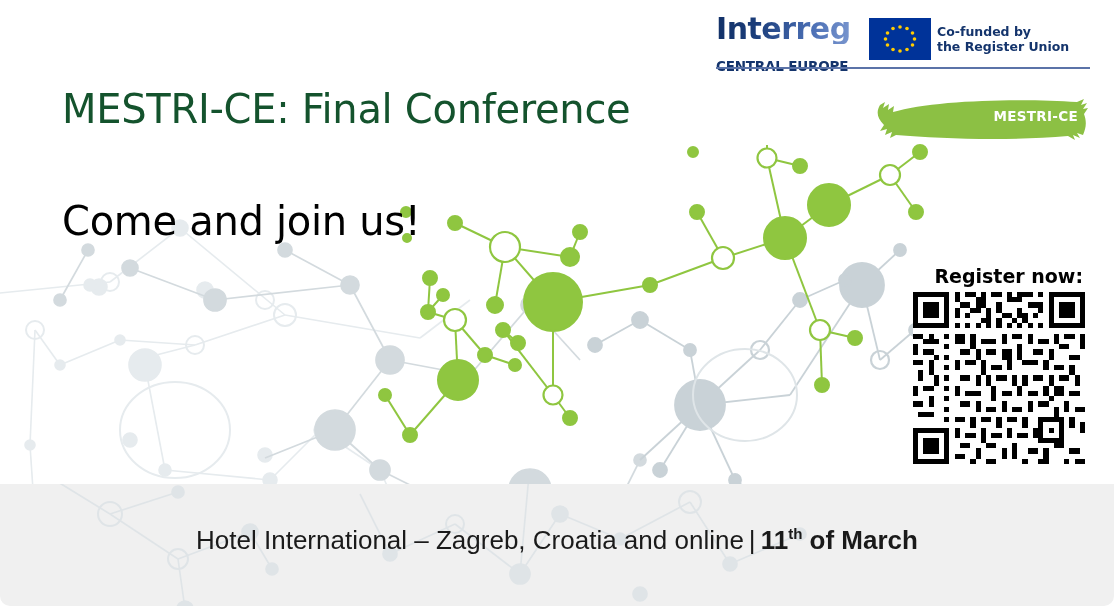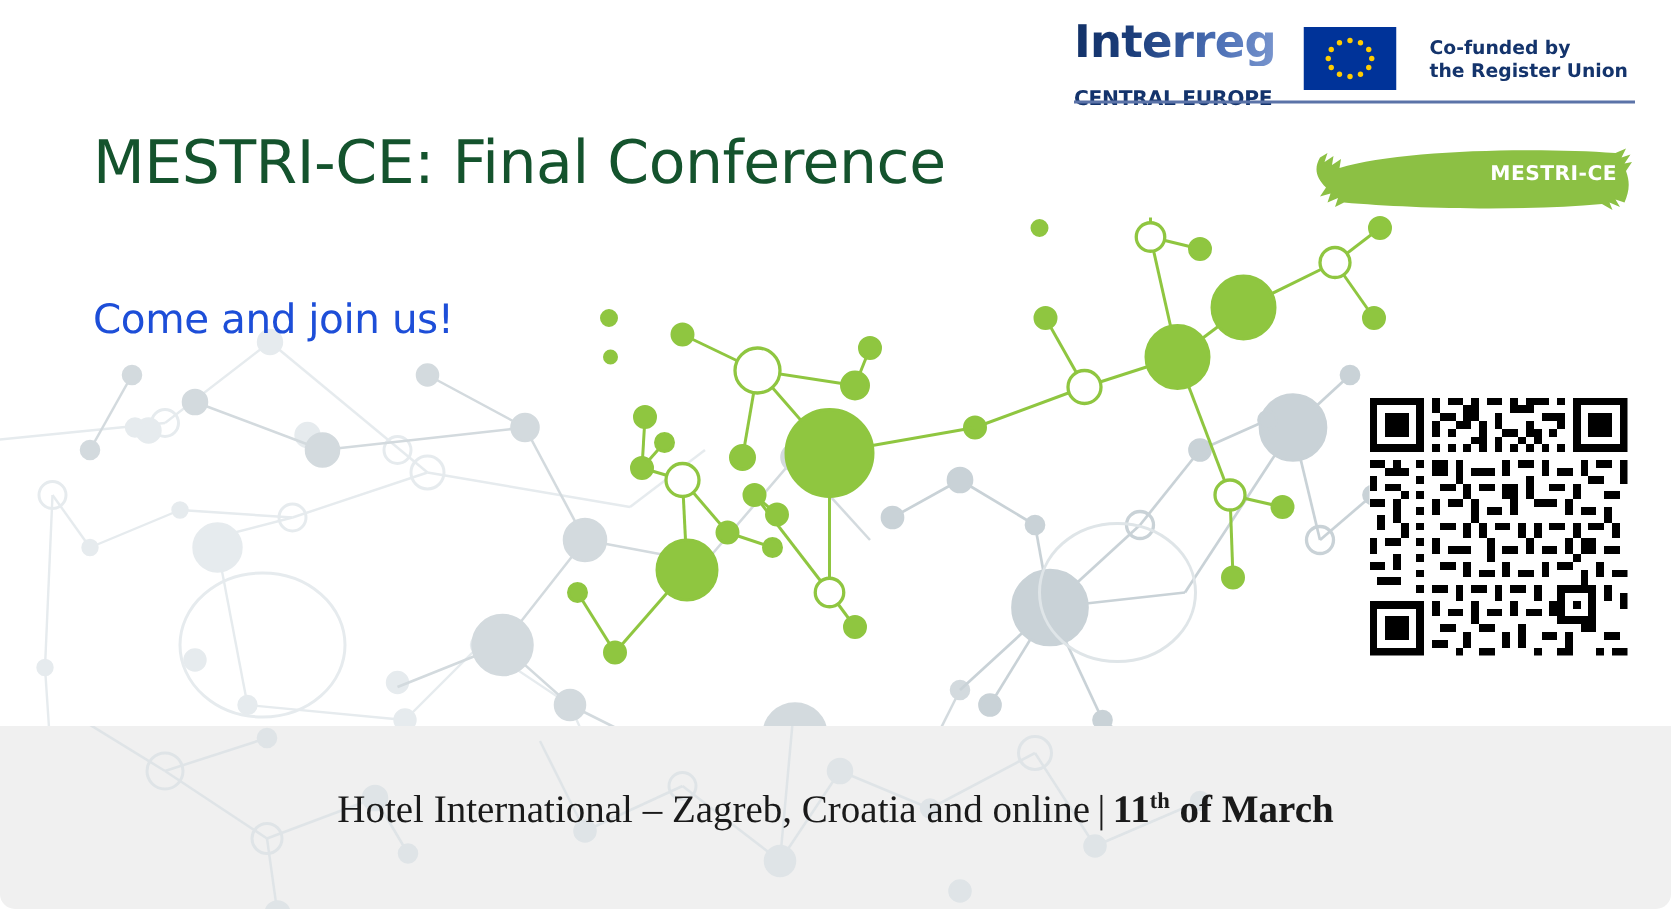--- a/index.html
+++ b/index.html
@@ -84,21 +84,21 @@
     color: #14346c;
     margin-top: 14px;
   }
   #eu-emblem-box {
     width: 62px;
     height: 42px;
     margin-left: 18px;
     flex: 0 0 auto;
   }
   #eu-text {
-    margin-left: 22px;
+    margin-left: 6px;
     font-family: "DejaVu Sans", sans-serif;
     font-weight: bold;
     font-size: 12.5px;
     line-height: 15px;
     color: #14346c;
     flex: 0 0 auto;
   }
   #logo-divider {
     position: absolute;
     left: 716px;
@@ -142,23 +142,23 @@
     color: #14532d;
     letter-spacing: -0.3px;
     white-space: nowrap;
   }
   #subheadline {
     position: absolute;
     left: 62px;
     top: 198px;
     z-index: 6;
     font-family: "DejaVu Sans", sans-serif;
-    font-size: 27px;
+    font-size: 40px;
     font-weight: normal;
-    color: #1d4ed8;
+    color: #000000;
     letter-spacing: -0.3px;
     white-space: nowrap;
   }
 
   
   #register-block {
     position: absolute;
     left: 905px;
     top: 265px;
     width: 180px;
@@ -182,21 +182,21 @@
   }
 
   
   #footer-line {
     position: absolute;
     left: 0;
     top: 525px;
     width: 1114px;
     text-align: center;
     z-index: 8;
-    font-family: Liberation Serif, serif;
+    font-family: Liberation Sans, sans-serif;
     font-size: 26px;
     color: #1a1a1a;
     white-space: nowrap;
   }
   #footer-line .sep { padding: 0 5px; }
   #footer-line .bold { font-weight: bold; }
   #footer-line sup { font-size: 0.58em; vertical-align: super; font-weight: bold;}
 </style>
 </head>
 <body>
@@ -477,20 +477,21 @@
         L18,42 L20,36 L13,39 L15,33 L8,35 L12,29
         C5,22 4,16 8,9 Z"></path>
     </svg>
     <div id="project-badge-label">MESTRI-CE</div>
   </div>
 
   <div id="headline">MESTRI-CE: Final Conference</div>
   <div id="subheadline">Come and join us!</div>
 
   <div id="register-block">
+    <div id="register-label">Register now:</div>
     <svg id="qr-code" viewBox="0 0 33 33" shape-rendering="crispEdges" xmlns="http://www.w3.org/2000/svg">
       <rect width="33" height="33" fill="#ffffff"></rect>
       <g fill="#000000">
 
         <path d="M0,0 h7 v7 h-7z M1,1 v5 h5 v-5z M2,2 h3 v3 h-3z"></path>
 
         <path d="M26,0 h7 v7 h-7z M27,1 v5 h5 v-5z M28,2 h3 v3 h-3z"></path>
 
         <path d="M0,26 h7 v7 h-7z M1,27 v5 h5 v-5z M2,28 h3 v3 h-3z"></path>
 

